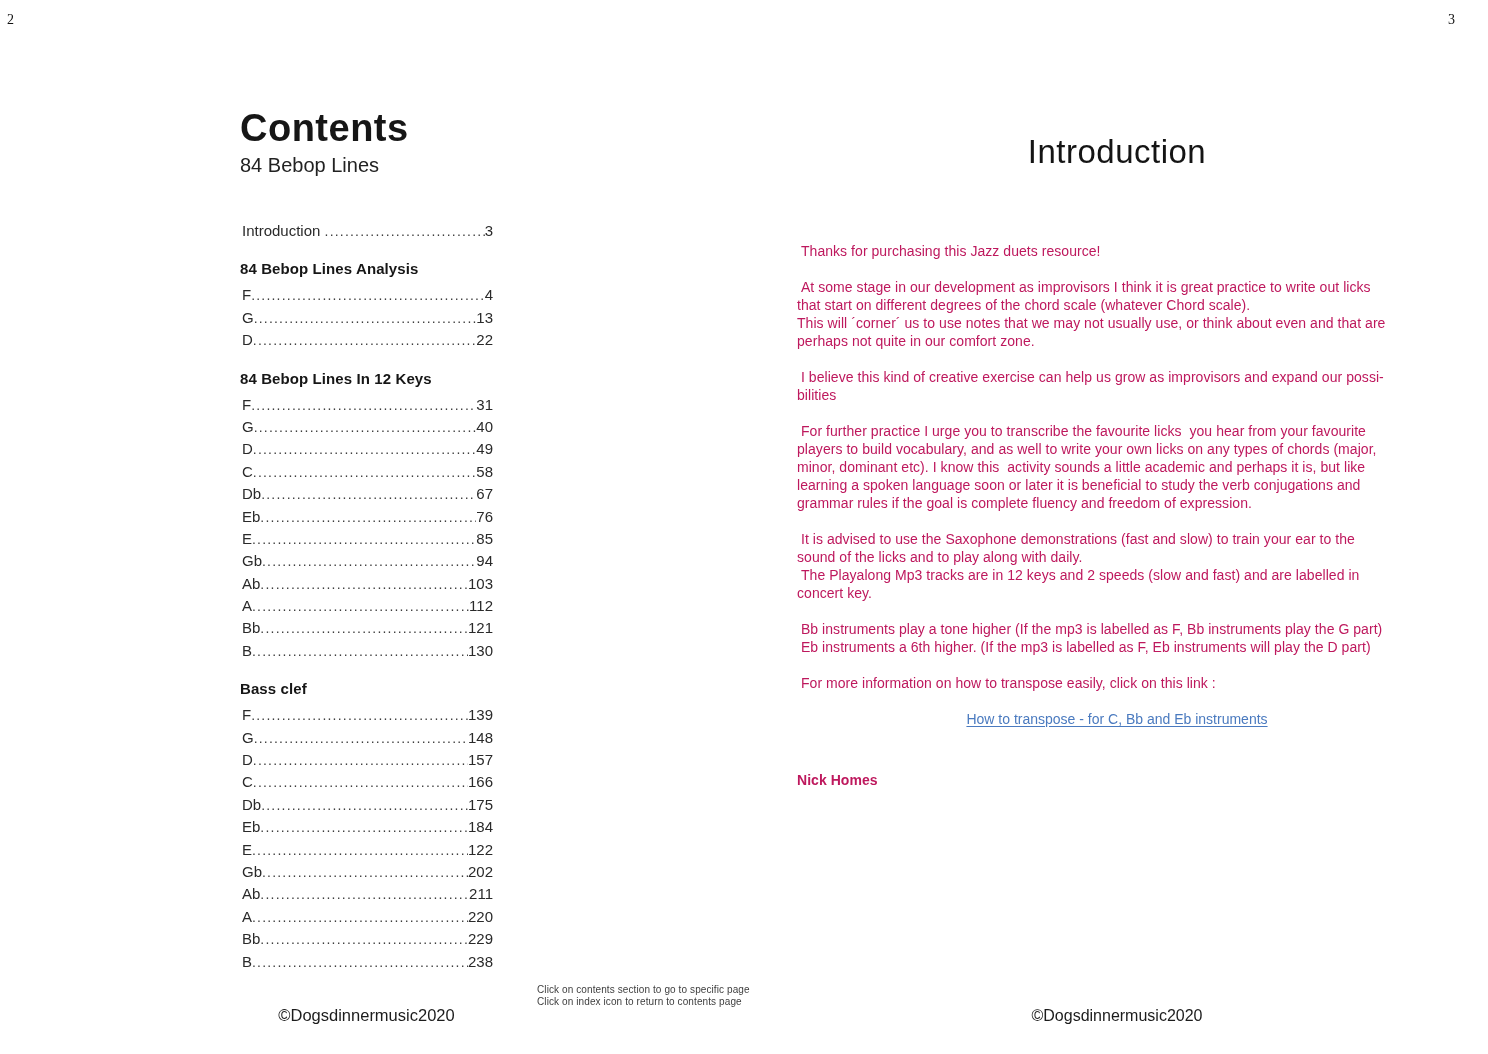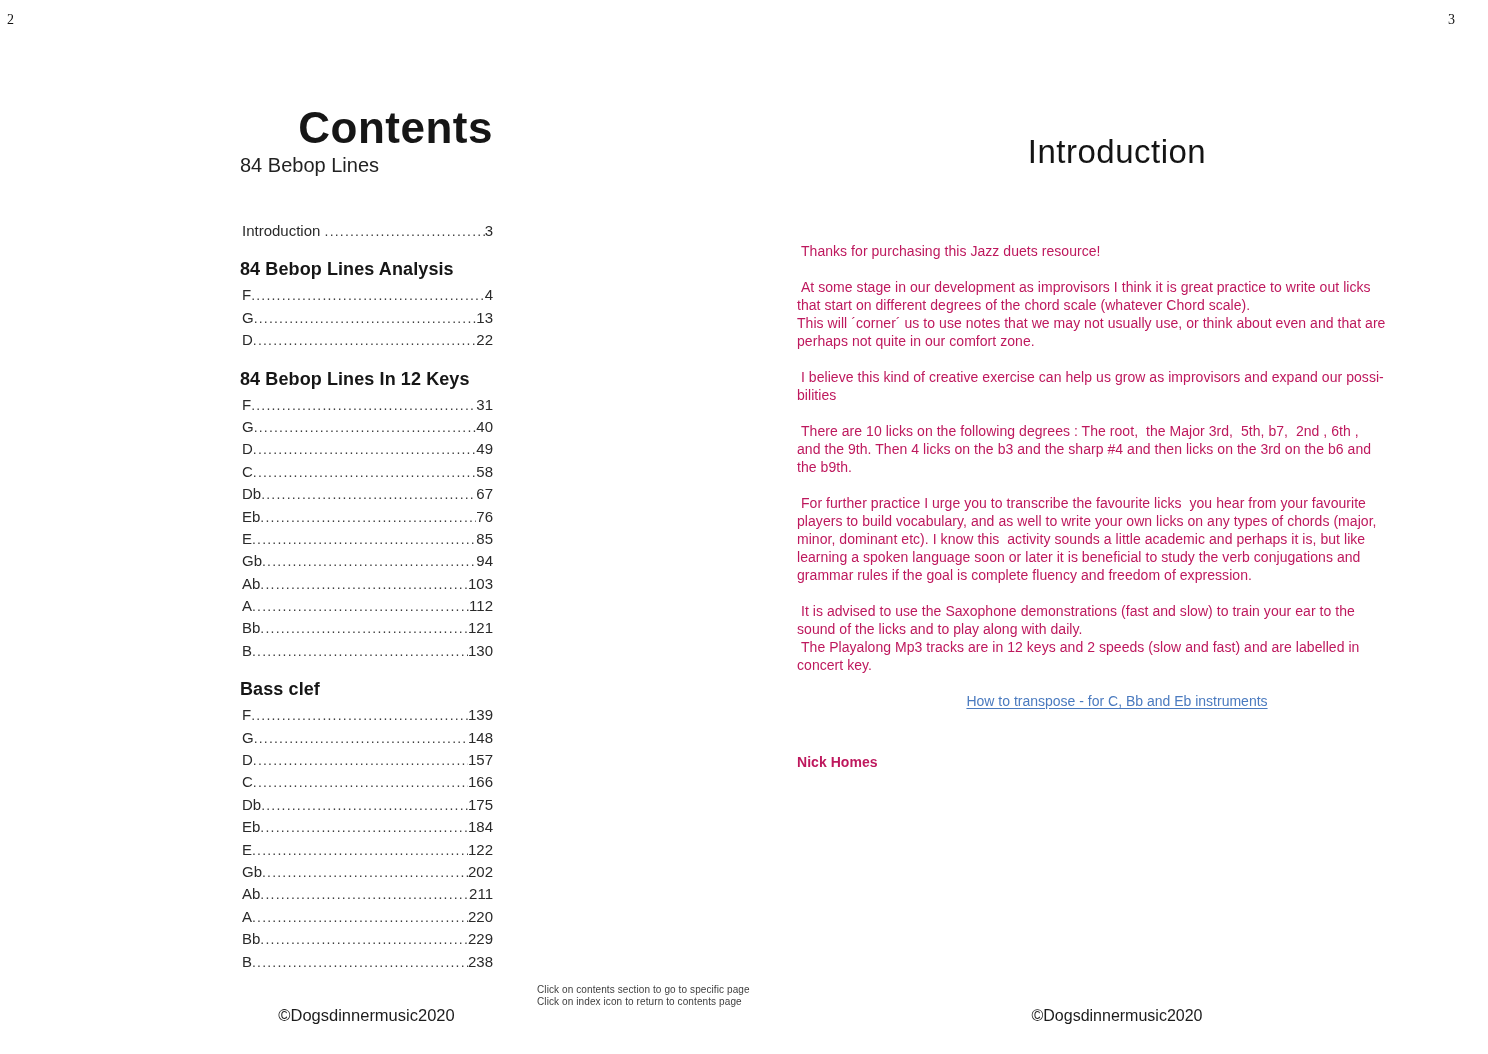--- a/index.html
+++ b/index.html
@@ -17,30 +17,30 @@
     font-size: 14px; color: #111;
   }
   .page-num.left { left: 7px; }
   .page-num.right { left: 1448px; }
 
   
   .contents-col {
     position: absolute; left: 240px; top: 106px; width: 253px;
   }
   .contents-title {
-    font-size: 44px; font-weight: bold; text-align: right;
+    font-size: 38px; font-weight: bold; text-align: left;
     line-height: 44px; letter-spacing: 0.5px; color: #161616;
   }
   .contents-subtitle {
     font-size: 20px; text-align: left; line-height: 26px;
     margin-top: 2px; color: #222;
   }
   .toc { margin-top: 44px; }
   .toc-heading {
-    font-size: 18px; font-weight: bold; color: #161616;
+    font-size: 15px; font-weight: bold; color: #161616;
     margin-top: 14px; margin-bottom: 6px; line-height: 22px;
     letter-spacing: 0.1px;
   }
   .toc-row {
     display: flex; align-items: baseline;
     height: 22.4px; font-size: 15px; color: #2a2a2a;
     cursor: pointer;
   }
   .toc-row .lbl { white-space: pre; padding-left: 2px; }
   .toc-row .dots {
@@ -254,32 +254,32 @@
   <div class="intro-title">Introduction</div>
   <div class="intro-body">
     <div id="paras-before">
         <p><span> Thanks for purchasing this Jazz duets resource!</span></p>
         <p><span> At some stage in our development as improvisors I think it is great practice to write out licks
 that start on different degrees of the chord scale (whatever Chord scale).
 This will ´corner´ us to use notes that we may not usually use, or think about even and that are
 perhaps not quite in our comfort zone.</span></p>
         <p><span> I believe this kind of creative exercise can help us grow as improvisors and expand our possi-
 bilities</span></p>
-        <p><span> There are 10 licks on the following degrees : The root,  the Major 3rd,  5th, b7,  2nd , 6th ,
-and the 9th. Then 4 licks on the b3 and the sharp #4 and then licks on the 3rd on the b6 and
-the b9th.</span></p>
         <p><span> For further practice I urge you to transcribe the favourite licks  you hear from your favourite
 players to build vocabulary, and as well to write your own licks on any types of chords (major,
 minor, dominant etc). I know this  activity sounds a little academic and perhaps it is, but like
 learning a spoken language soon or later it is beneficial to study the verb conjugations and
 grammar rules if the goal is complete fluency and freedom of expression.</span></p>
         <p><span> It is advised to use the Saxophone demonstrations (fast and slow) to train your ear to the
 sound of the licks and to play along with daily.
  The Playalong Mp3 tracks are in 12 keys and 2 speeds (slow and fast) and are labelled in
 concert key.</span></p>
+        <p><span> Bb instruments play a tone higher (If the mp3 is labelled as F, Bb instruments play the G part)
+ Eb instruments a 6th higher. (If the mp3 is labelled as F, Eb instruments will play the D part)</span></p>
+        <p><span> For more information on how to transpose easily, click on this link :</span></p>
       </div>
     <div class="link-line">
       <a href="#">How to transpose - for C, Bb and Eb instruments</a>
     </div>
     <div id="paras-after">
         <p><span class="b">Nick Homes</span></p>
       </div>
   </div>
 </div>
 

